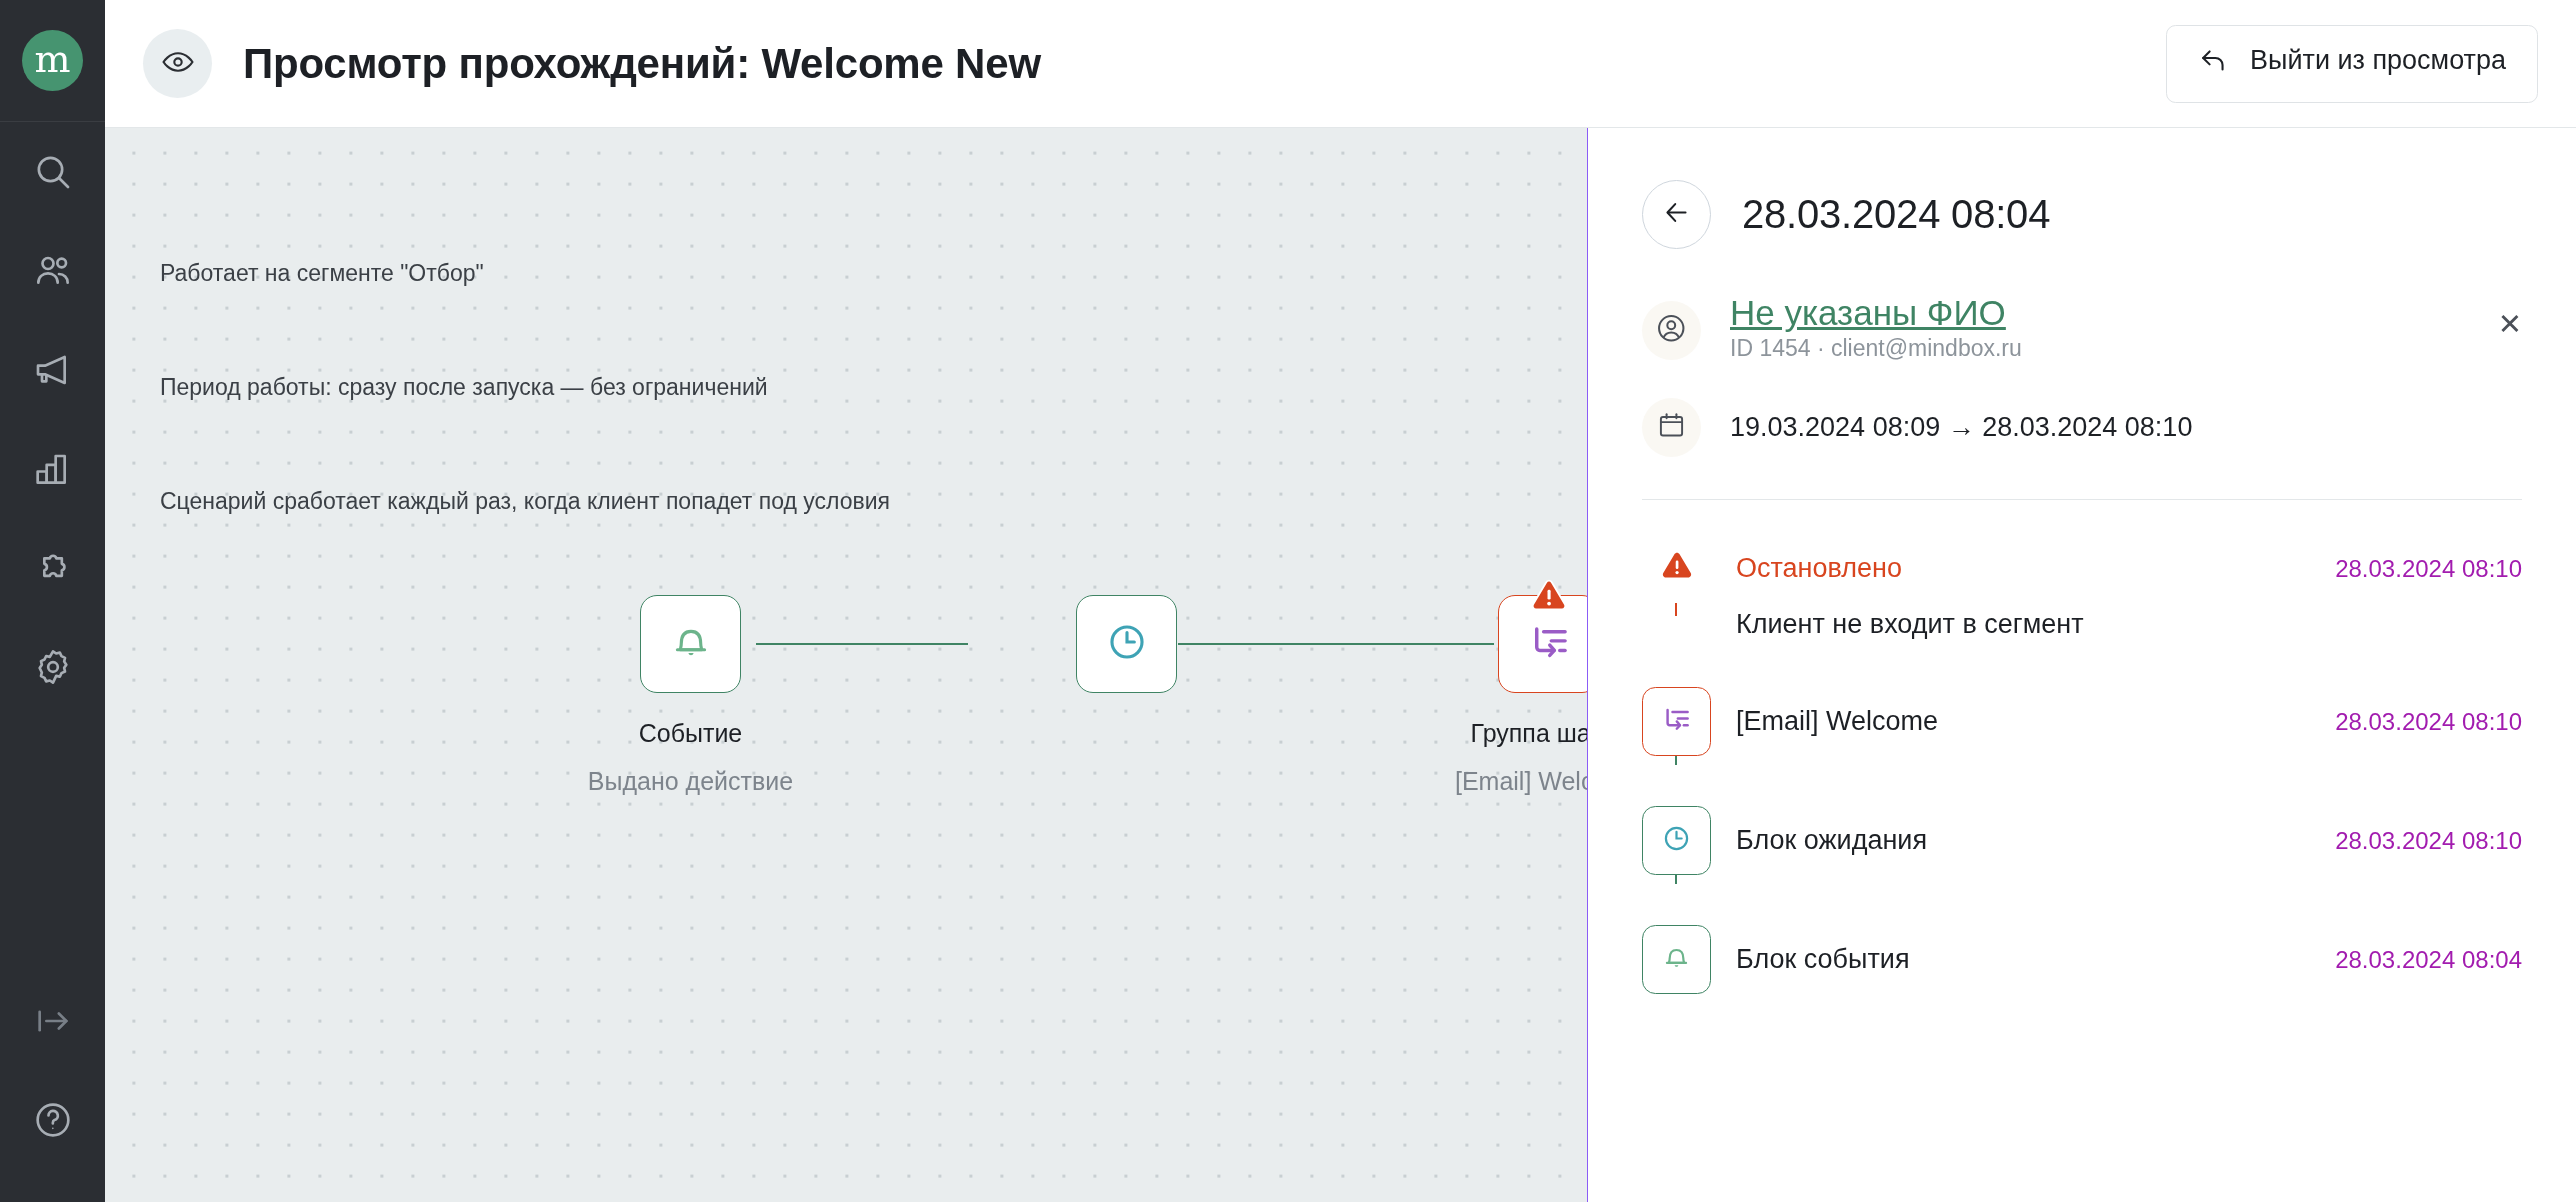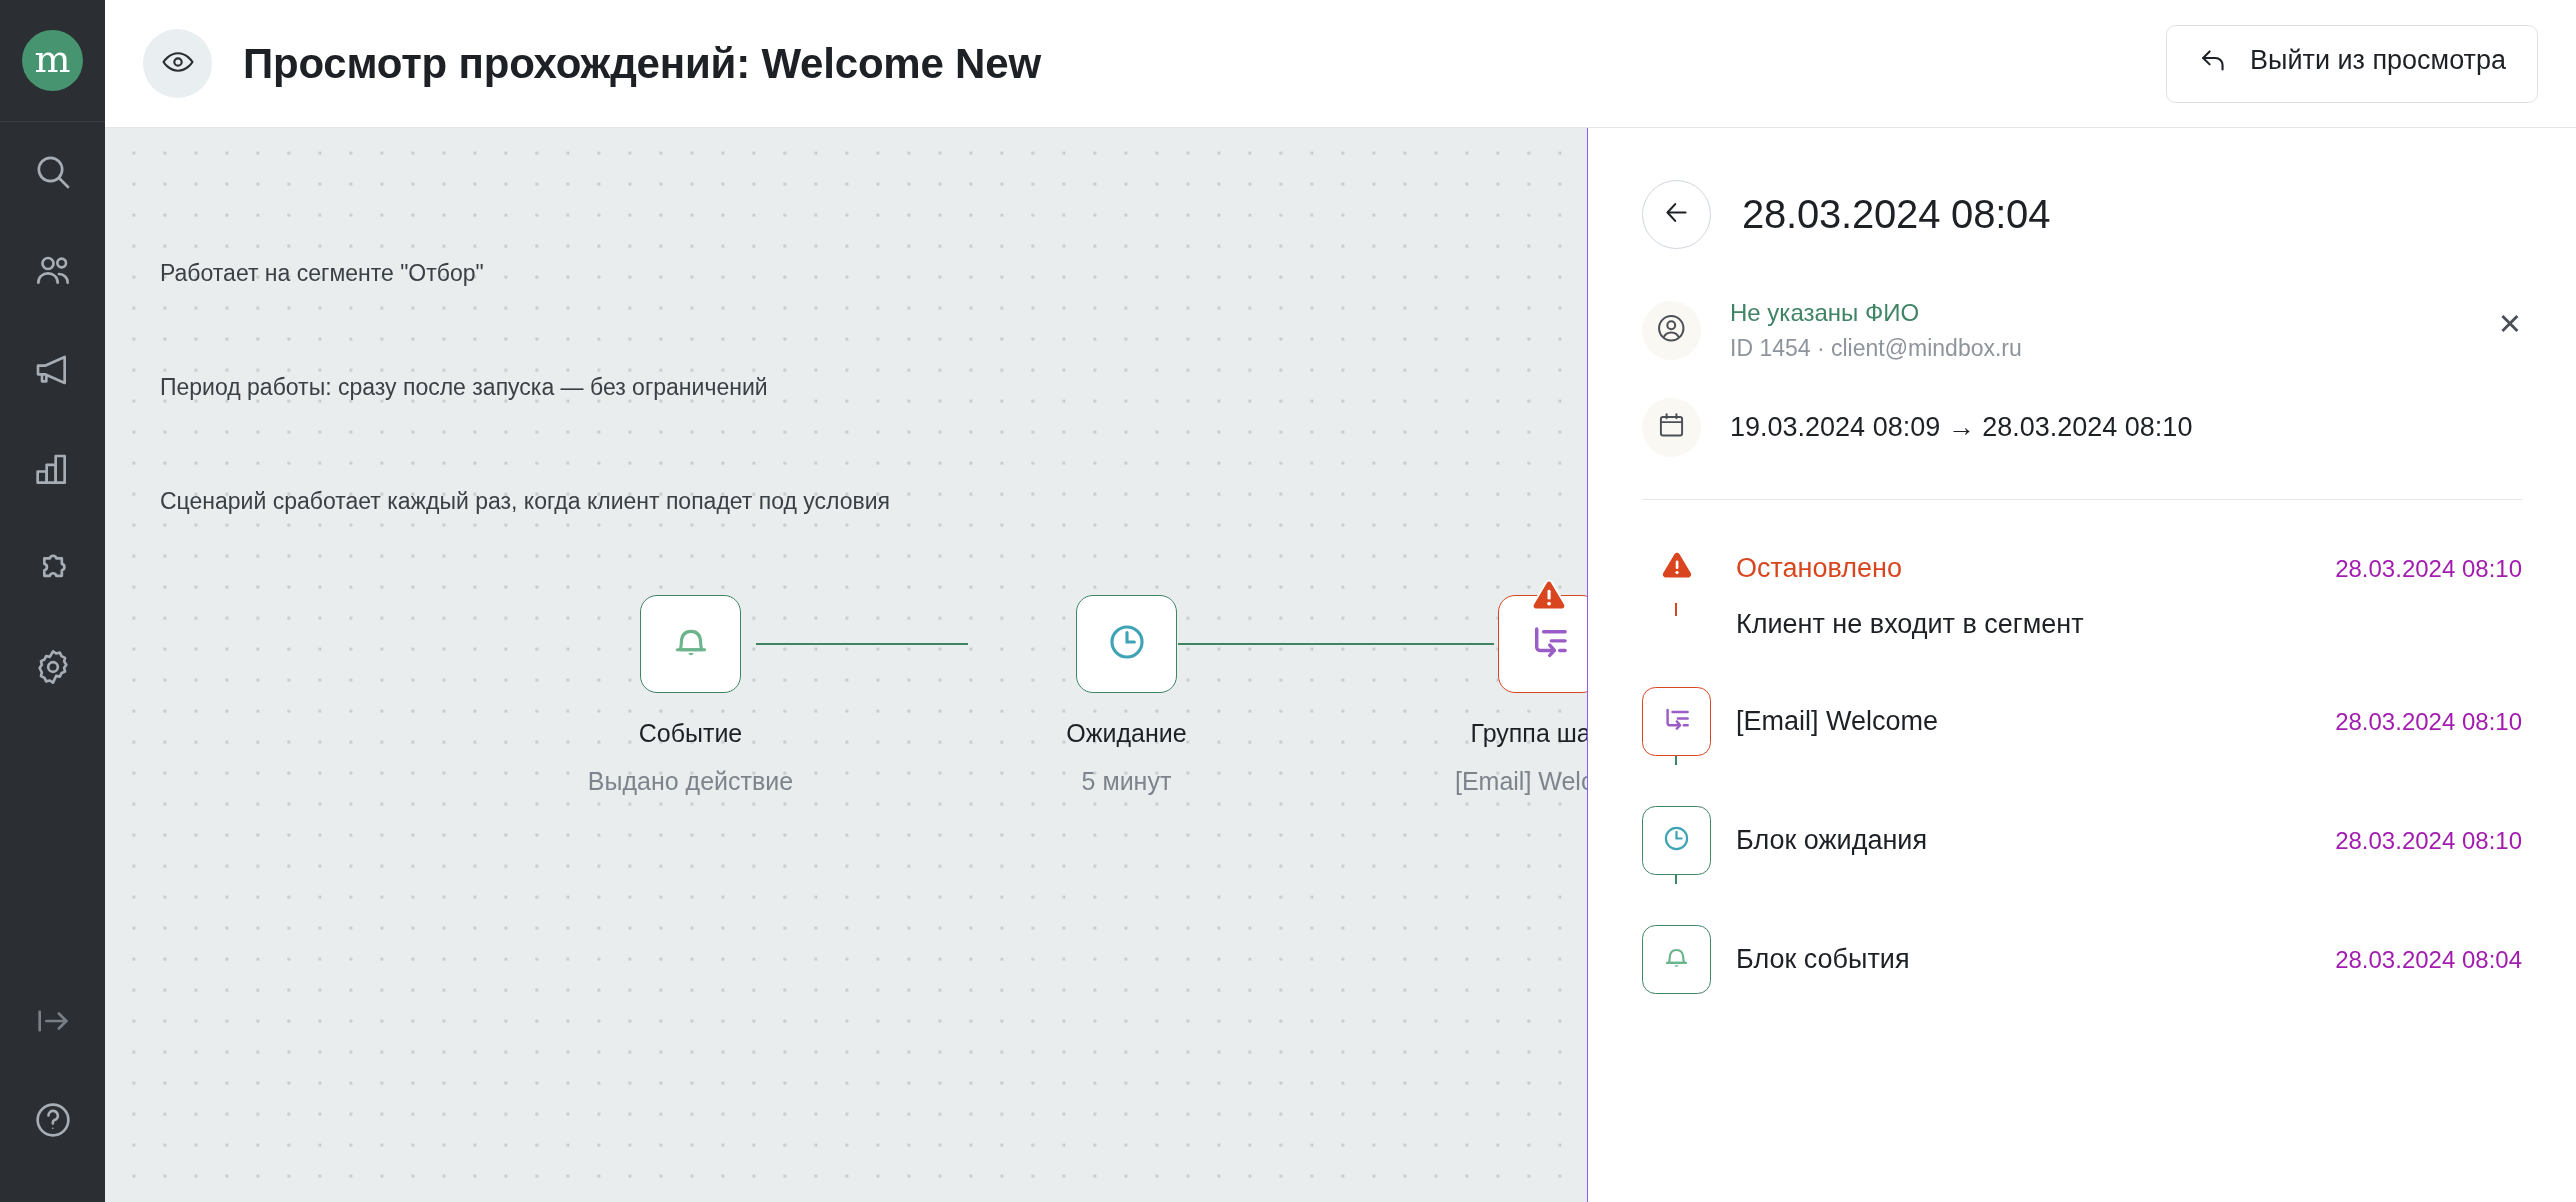--- a/index.html
+++ b/index.html
@@ -242,23 +242,24 @@
     width: 59px;
     height: 59px;
     min-width: 59px;
     border-radius: 50%;
     background: #faf8f3;
     display: flex;
     align-items: center;
     justify-content: center;
   }
   .client-name {
-    font-size: 24px;
+    font-size: 35px;
     color: #3f8464;
     line-height: 36px;
+    text-decoration: underline;
   }
   .client-meta {
     font-size: 23px;
     color: #8d949b;
     line-height: 34px;
   }
   .range-text {
     font-size: 27px;
     color: #1d2025;
   }
@@ -498,24 +499,20 @@
           </div>
 
           <div class="node" style="left:959px; top:94px;">
             <span>
               <svg width="44" height="44" viewBox="0 0 24 24" fill="none" stroke="#3ea3b5" stroke-width="1.7" stroke-linecap="round">
                 <circle cx="12" cy="12" r="8.2"></circle>
                 <polyline points="12,6.8 12,12 16,12"></polyline>
               </svg>
             </span>
           </div>
-          <div class="node-label" style="left:799px; top:208px;">
-            <span>Ожидание</span>
-            <span class="sub">5 минут</span>
-          </div>
 
           <div class="node alert" style="left:1381px; top:94px;">
             <span class="warn-badge">
               <svg width="40" height="36" viewBox="0 0 24 22">
                 <path d="M12 1.6c.7 0 1.3.4 1.7 1l8 13.4c.8 1.4-.2 3.2-1.8 3.2H4.1c-1.6 0-2.6-1.8-1.8-3.2l8-13.4c.4-.6 1-1 1.7-1z" fill="#d8451f" stroke="#ffffff" stroke-width="1.1"></path>
                 <rect x="11.1" y="7.2" width="1.9" height="6" rx="0.9" fill="#ffffff"></rect>
                 <circle cx="12.05" cy="15.6" r="1.15" fill="#ffffff"></circle>
               </svg>
             </span>
             <span>

